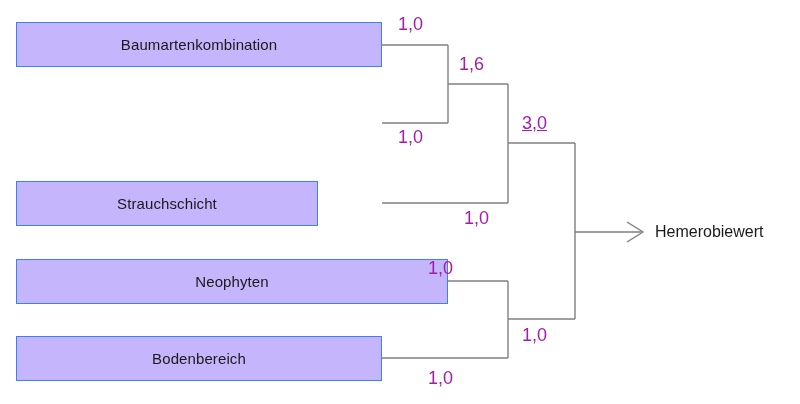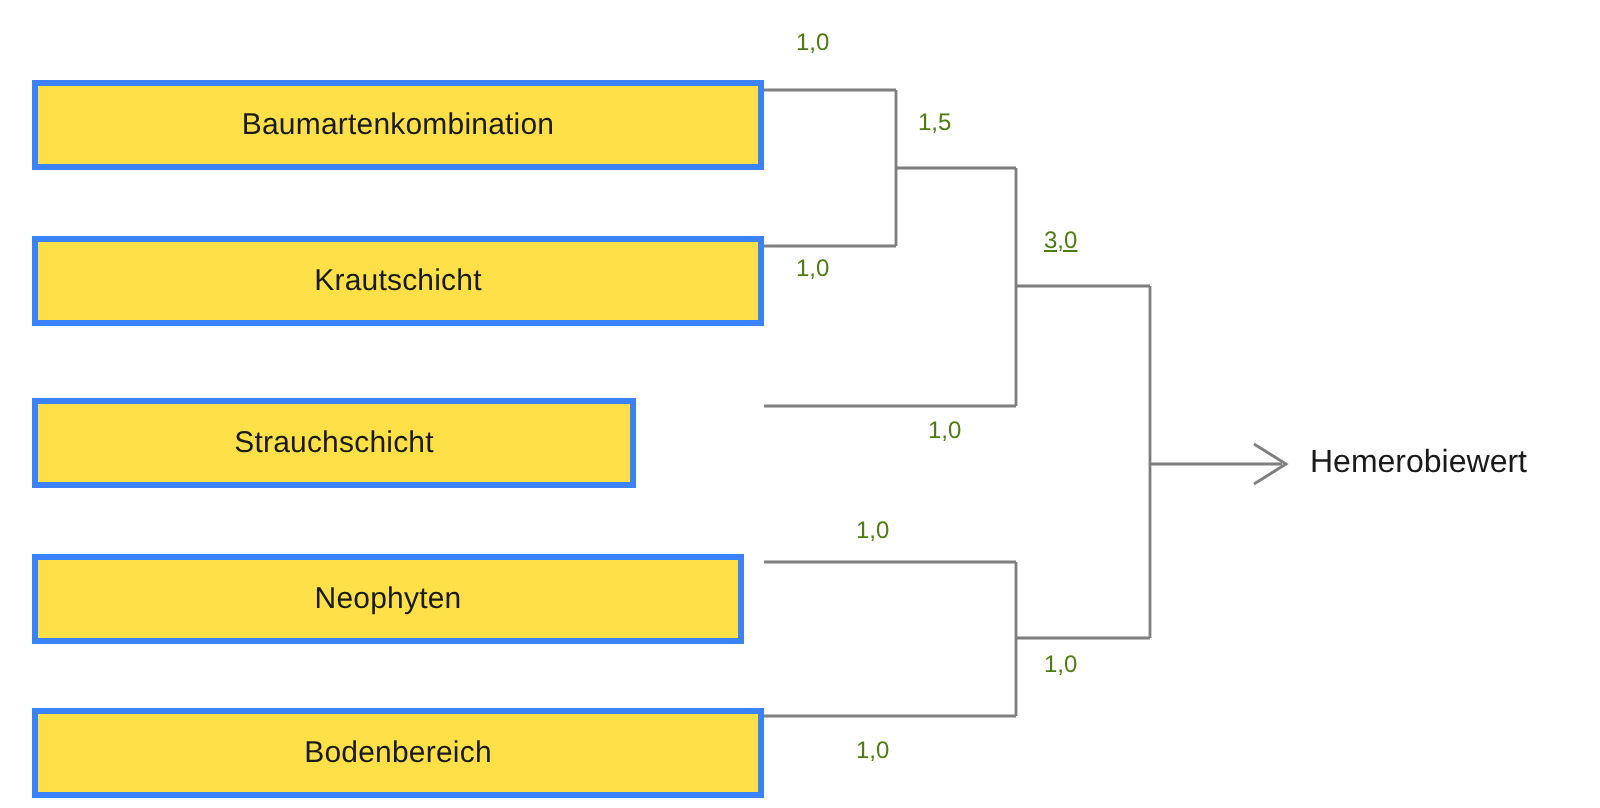--- a/index.html
+++ b/index.html
@@ -11,38 +11,37 @@
     position: relative;
     width: 800px;
     height: 404px;
     background: #ffffff;
     font-family: "Liberation Sans", sans-serif;
     overflow: hidden;
   }
   .node-box {
     position: absolute;
     box-sizing: border-box;
-    background: #fde047;
-    border: 3px solid #3b82f6;
+    background: #c4b5fd;
+    border: 1px solid #3b82f6;
     display: flex;
     align-items: center;
     justify-content: center;
-    margin-top: 18px;
   }
   .node-label {
     font-size: 15px;
     color: #1a1a1a;
     line-height: 1;
     letter-spacing: 0.1px;
     white-space: nowrap;
   }
   .edge-label {
     position: absolute;
-    font-size: 12px;
-    color: #4d7c0f;
+    font-size: 18px;
+    color: #a21caf;
     line-height: 1;
     white-space: nowrap;
   }
   .output-label {
     position: absolute;
     font-size: 16px;
     color: #1a1a1a;
     line-height: 1;
     white-space: nowrap;
     text-align: center;
@@ -94,41 +93,38 @@
 
     <polyline points="575,232 641,232"></polyline>
 
     <polyline points="627,222 643,232 627,242"></polyline>
   </svg>
 
   <div class="node-box" style="left:16px; top:22px; width:366px; height:45px;">
     <span class="node-label">Baumartenkombination</span>
   </div>
 
-  <div class="node-box" style="left:16px; top:100px; width:366px; height:45px;">
-    <span class="node-label">Krautschicht</span>
-  </div>
 
   <div class="node-box" style="left:16px; top:181px; width:302px; height:45px;">
     <span class="node-label">Strauchschicht</span>
   </div>
 
-  <div class="node-box" style="left:16px; top:259px; width:356px; height:45px;">
+  <div class="node-box" style="left:16px; top:259px; width:432px; height:45px;">
     <span class="node-label">Neophyten</span>
   </div>
 
   <div class="node-box" style="left:16px; top:336px; width:366px; height:45px;text-align:center;">
     <span class="node-label">Bodenbereich</span>
   </div>
 
   <div class="edge-label" style="left:398px; top:15px;">1,0</div>
 
   <div class="edge-label" style="left:398px; top:128px;">1,0</div>
 
-  <div class="edge-label" style="left:459px; top:55px;">1,5</div>
+  <div class="edge-label" style="left:459px; top:55px;">1,6</div>
 
   <div class="edge-label" style="left:464px; top:209px;">1,0</div>
 
   <div class="edge-label" style="left:522px; top:114px;text-decoration:underline;">3,0</div>
 
   <div class="edge-label" style="left:428px; top:259px;">1,0</div>
 
   <div class="edge-label" style="left:428px; top:369px;">1,0</div>
 
   <div class="edge-label" style="left:522px; top:326px;">1,0</div>

